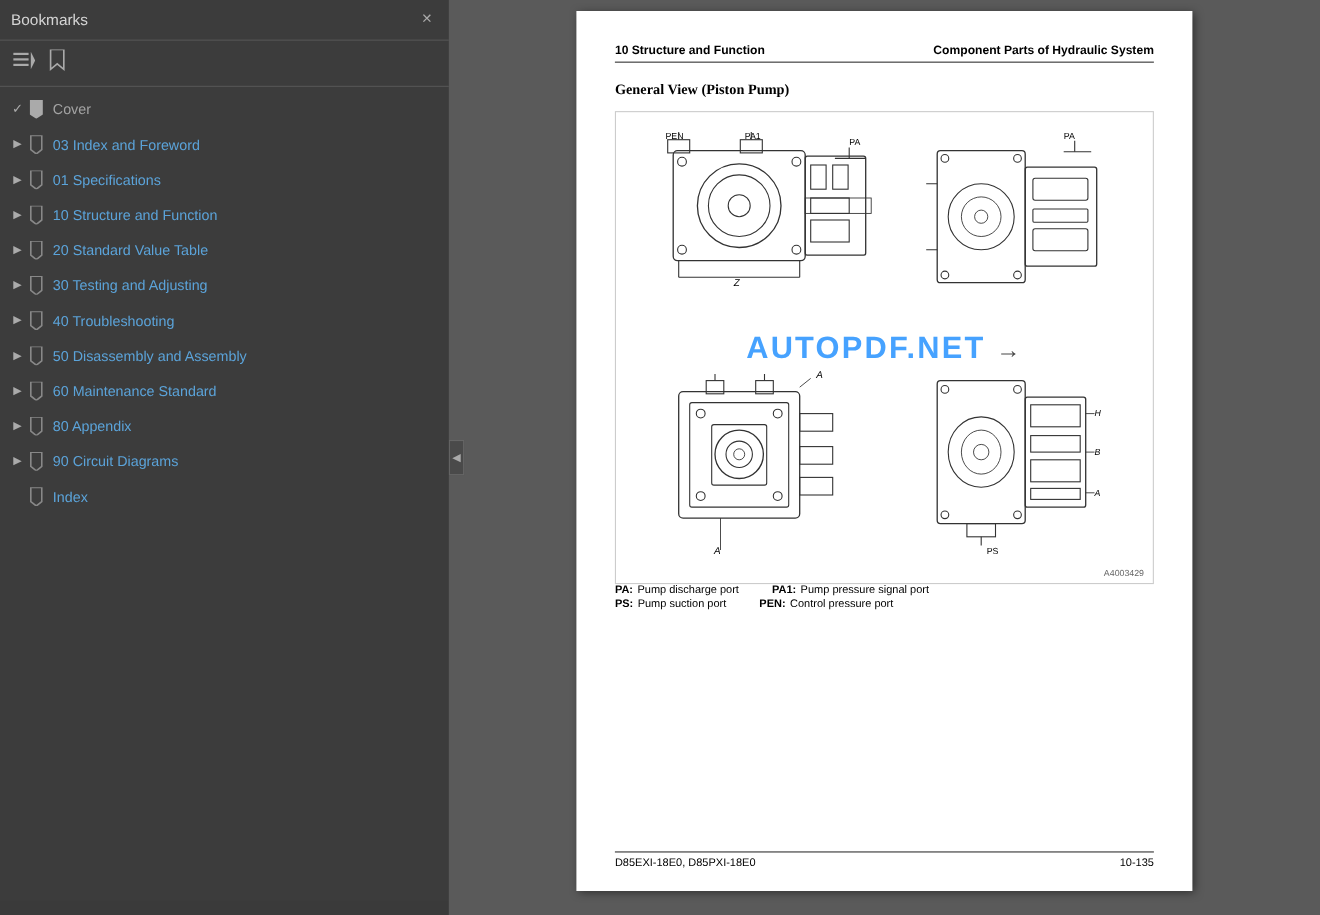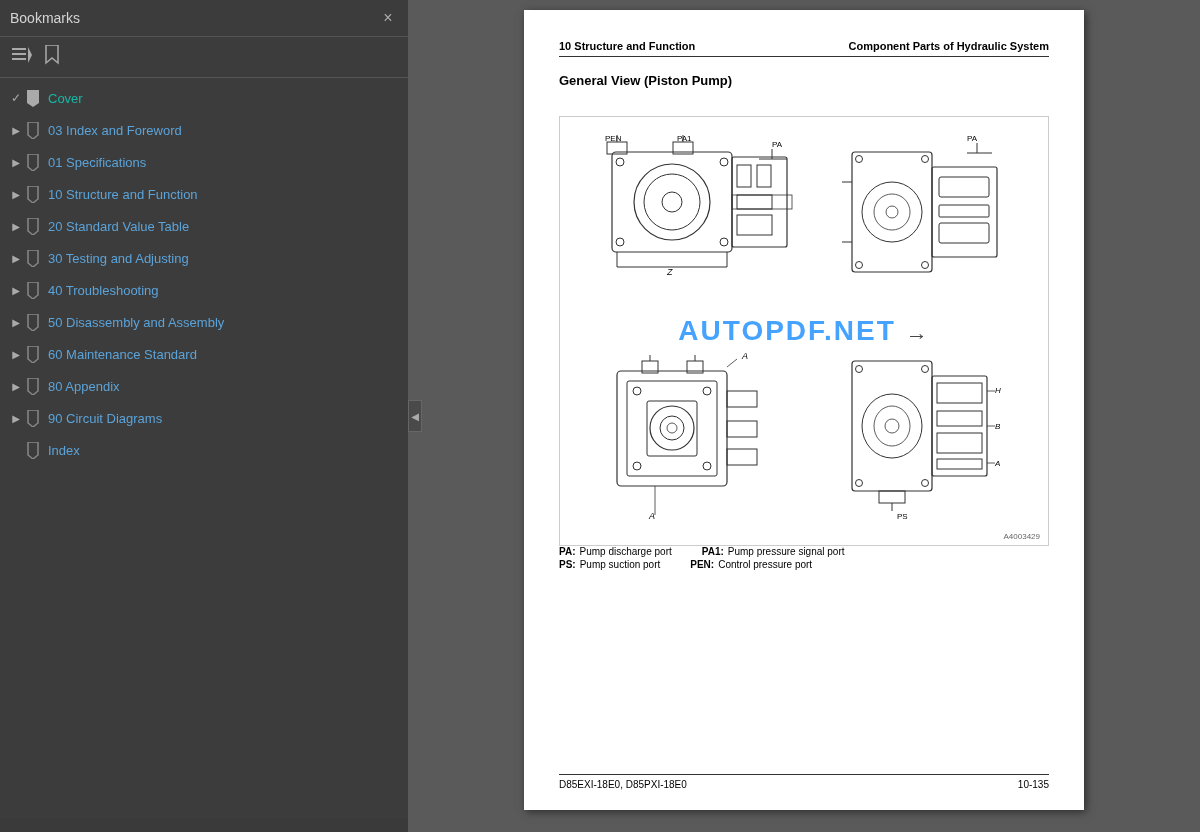--- a/index.html
+++ b/index.html
@@ -134,21 +134,21 @@
       overflow: hidden;
       text-overflow: ellipsis;
     }
 
     .bookmark-label a {
       color: #5ba3d9;
       text-decoration: none;
     }
 
     .bookmark-label.plain {
-      color: #14b8a6;
+      color: #a3a3a3;
     }
 
     
     .cover-item {
       padding-left: 8px;
     }
 
     
     #content {
       flex: 1;
@@ -208,21 +208,22 @@
     }
 
     #pdf-section-sub {
       font-size: 11px;
       font-weight: bold;
     }
 
     #pdf-view-title {
       font-size: 13px;
       font-weight: bold;
-      margin-bottom: 28px;
+      margin-bottom: 12px;
+      font-family: Liberation Serif, serif;
     }
 
     #pdf-diagram-area {
       border: 1px solid #ccc;
       width: 100%;
       height: 430px;
       display: flex;
       align-items: center;
       justify-content: center;
       position: relative;

